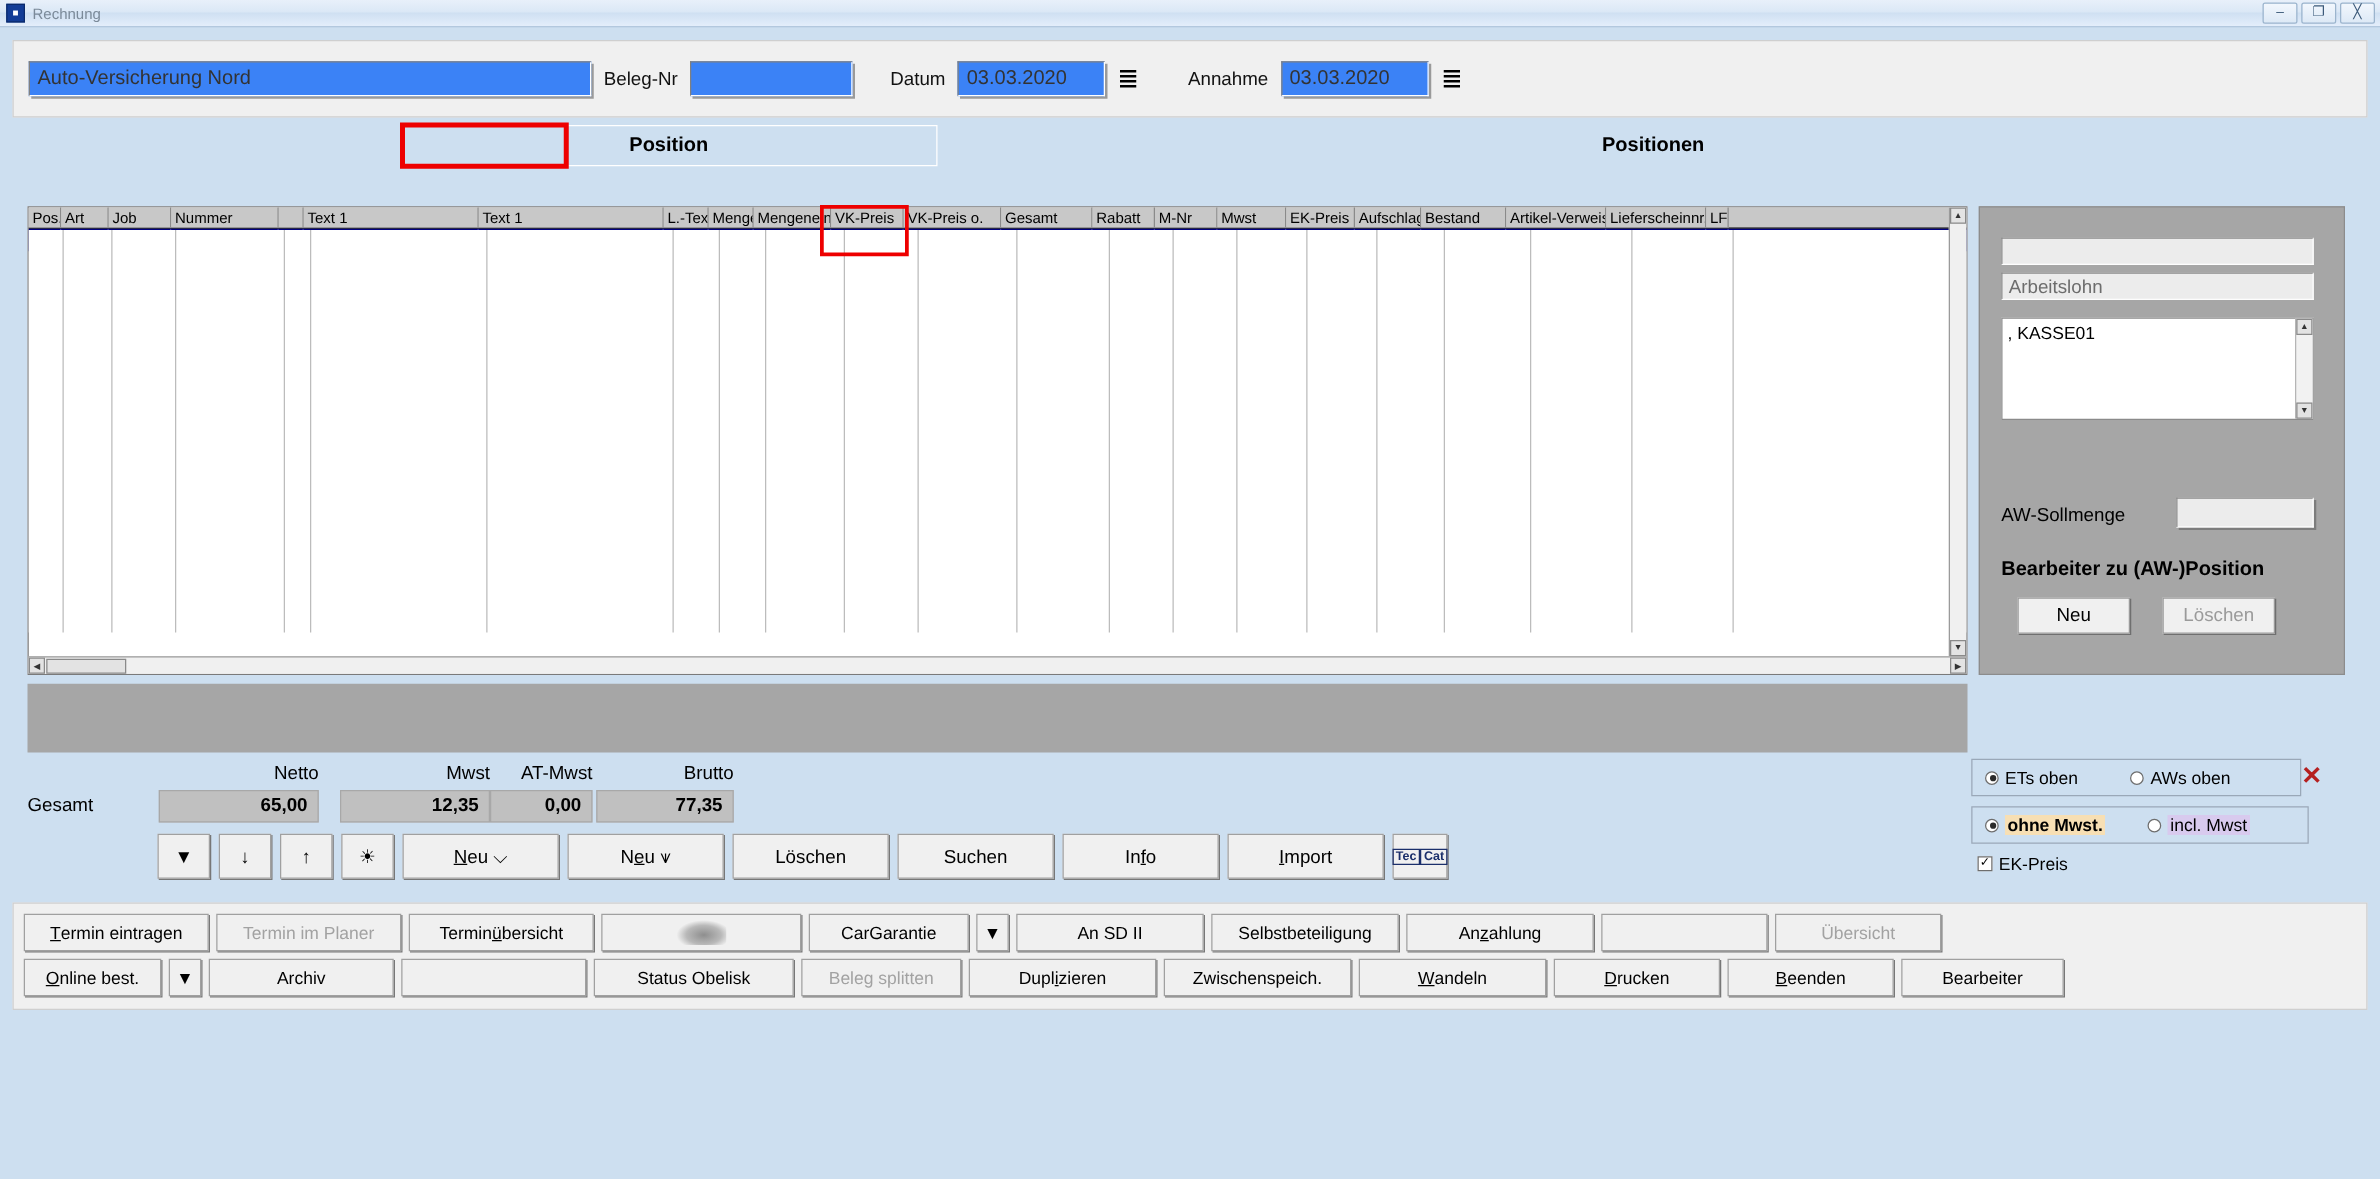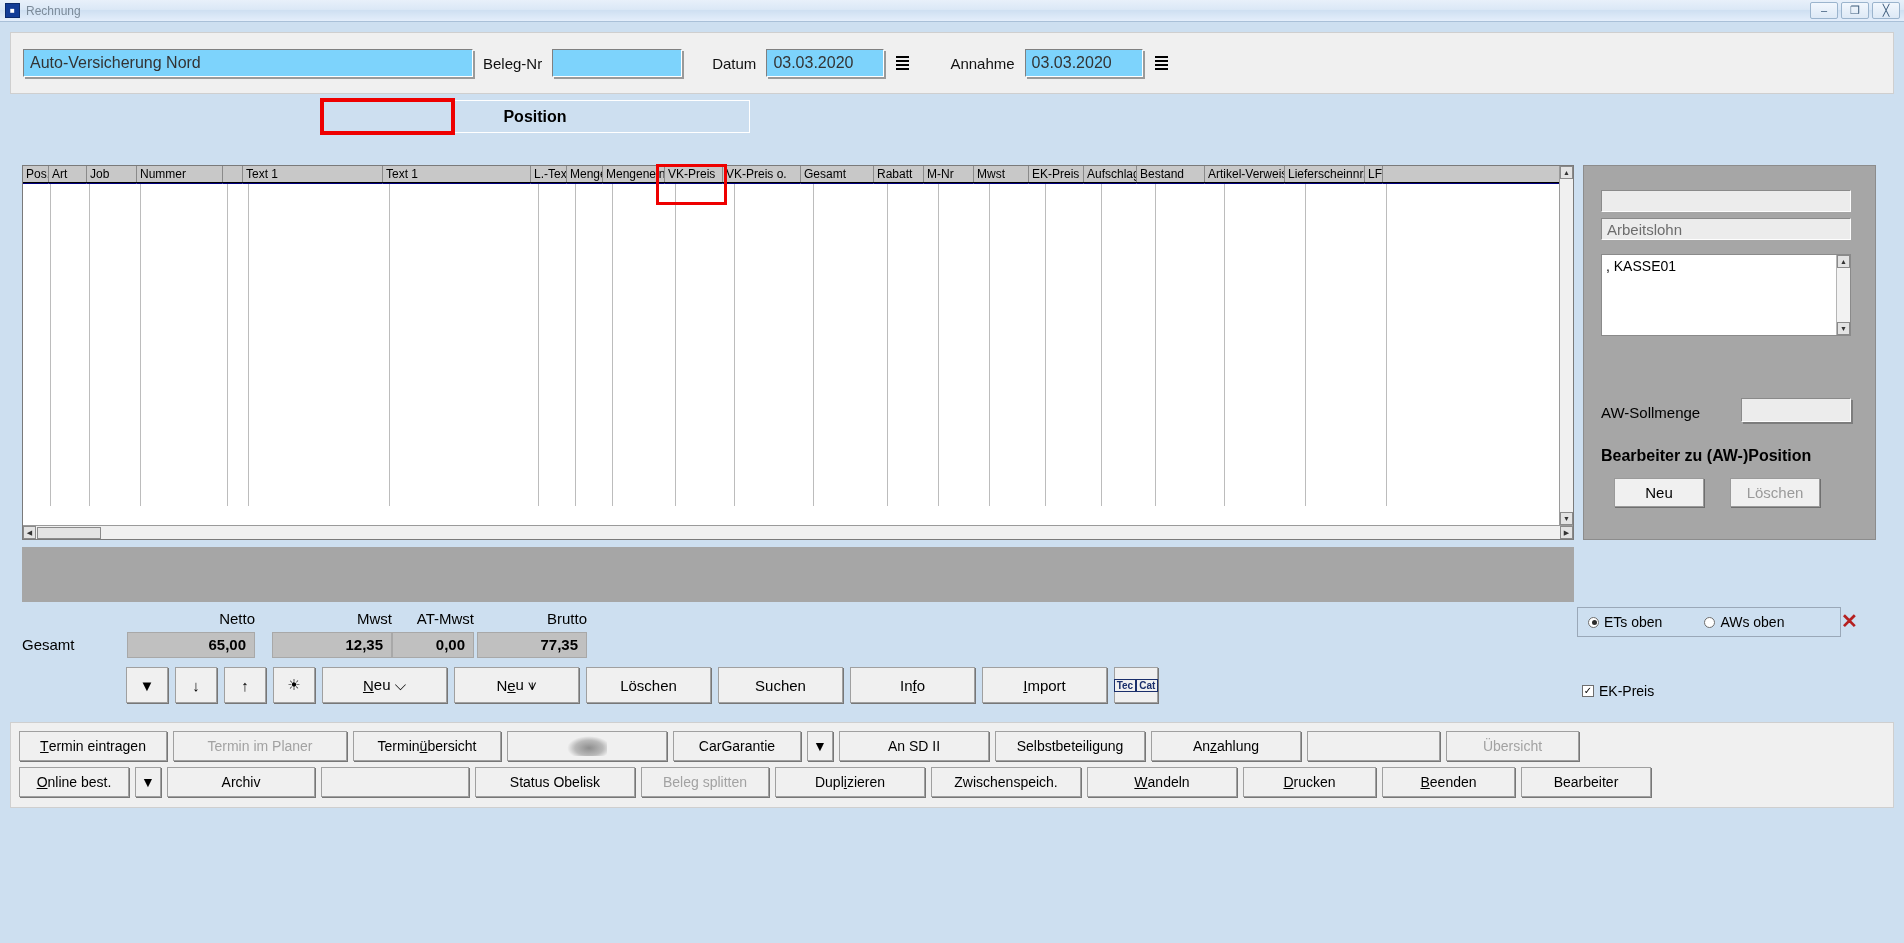--- a/index.html
+++ b/index.html
@@ -40,21 +40,21 @@
     position:absolute;top:22px;left:0;width:1904px;height:921px;
     background:#cddff0;
   }
   
   #hdrstrip{
     position:absolute;left:10px;top:10px;width:1884px;height:62px;
     background:#f0f0f0;border:1px solid #cfcfcf;
     display:flex;align-items:center;
   }
   .sunkfield{
-    background:#7dd3fc;
+    background:#3b82f6;
     border-top:1px solid #808080;border-left:1px solid #808080;
     border-right:1px solid #fff;border-bottom:1px solid #fff;
     box-shadow:2px 2px 0 #9a9a9a;
     height:28px; display:flex; align-items:center; padding:0 6px;
     font-size:16px;color:#333;
   }
   .hdrlabel{font-size:15px;color:#111;padding:0 10px;white-space:nowrap;}
   .gridbtn{
     width:18px;height:20px;margin-left:12px;margin-right:4px;
     display:flex;flex-direction:column;justify-content:center;gap:2px;
@@ -305,20 +305,21 @@
     <div class="gridbtn">
         <i></i>
         <i></i>
         <i></i>
         <i></i>
       </div>
   </div>
 
   <div id="tabrow">
     <div class="tabbox" id="tab-belegkopf">Position</div>
+    <div class="tabbox" id="tab-positionen">Positionen</div>
     <div id="tab-highlight"></div>
   </div>
 
   <div id="gridwrap">
     <div id="gridhdr">
         <div class="hc" style="width: 26px;">Pos.</div>
         <div class="hc" style="width: 38px;">Art</div>
         <div class="hc" style="width: 50px;">Job</div>
         <div class="hc" style="width: 86px;">Nummer</div>
         <div class="hc" style="width: 20px;"></div>
@@ -463,31 +464,41 @@
     <div class="optgroup" id="optg1">
       <div class="radio sel">
         <span class="dot"></span>
         <span>ETs oben</span>
       </div>
       <div class="radio" style="margin-left:42px;">
         <span class="dot"></span>
         <span>AWs oben</span>
       </div>
     </div>
+    <div class="optgroup" id="optg2">
+      <div class="radio sel">
+        <span class="dot"></span>
+        <span style="background:#f7dfb4;padding:0 2px;font-weight:bold;">ohne Mwst.</span>
+      </div>
+      <div class="radio" style="margin-left:34px;">
+        <span class="dot"></span>
+        <span style="background:#d8caee;padding:0 2px;">incl. Mwst</span>
+      </div>
+    </div>
     <div class="chk">
       <span class="box">✓</span>
       <span>EK-Preis</span>
     </div>
     <div id="closex">✕</div>
   </div>
 
   <div id="bottompanel">
     <div id="botrow1">
         <div class="bbtn" style="width: 148px;"><u>T</u>ermin eintragen</div>
-        <div class="bbtn dis" style="width: 174px;">Termin im Planer</div>
+        <div class="bbtn dis" style="width: 148px;">Termin im Planer</div>
         <div class="bbtn" style="width: 148px;">Termin<u>ü</u>bersicht</div>
         <div class="bbtn" style="width: 160px;">
           <span class="carimg"></span>
         </div>
         <div class="bbtn" style="width: 128px;">CarGarantie</div>
         <div class="bbtn" style="width: 26px;">▼</div>
         <div class="bbtn" style="width: 150px;">An SD II</div>
         <div class="bbtn" style="width: 150px;">Selbstbeteiligung</div>
         <div class="bbtn" style="width: 150px;">An<u>z</u>ahlung</div>
         <div class="bbtn" style="width: 133px;"></div>

